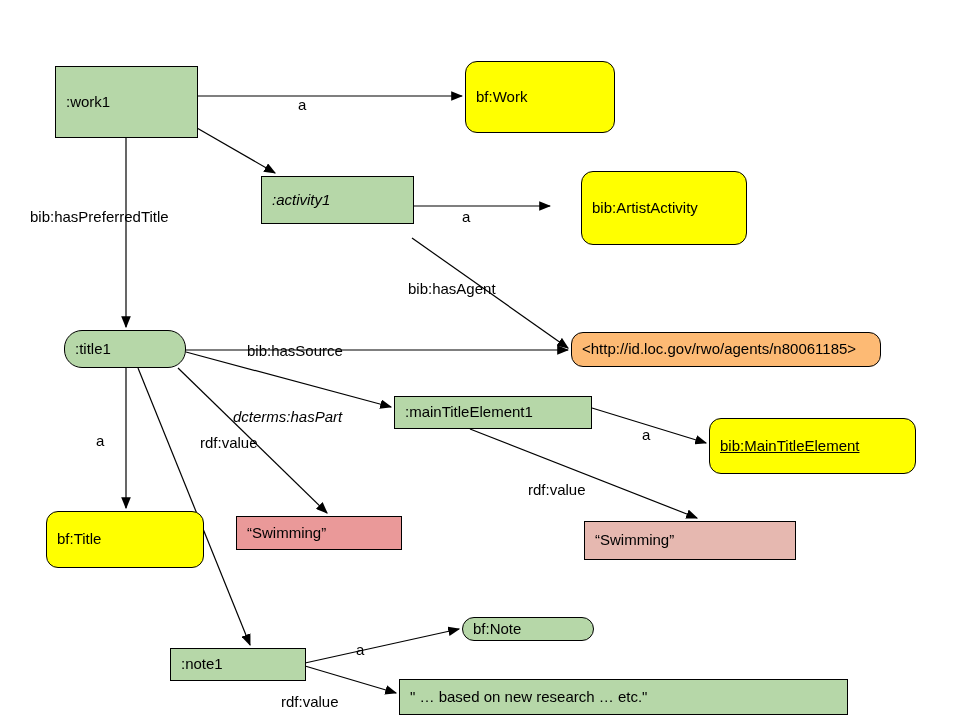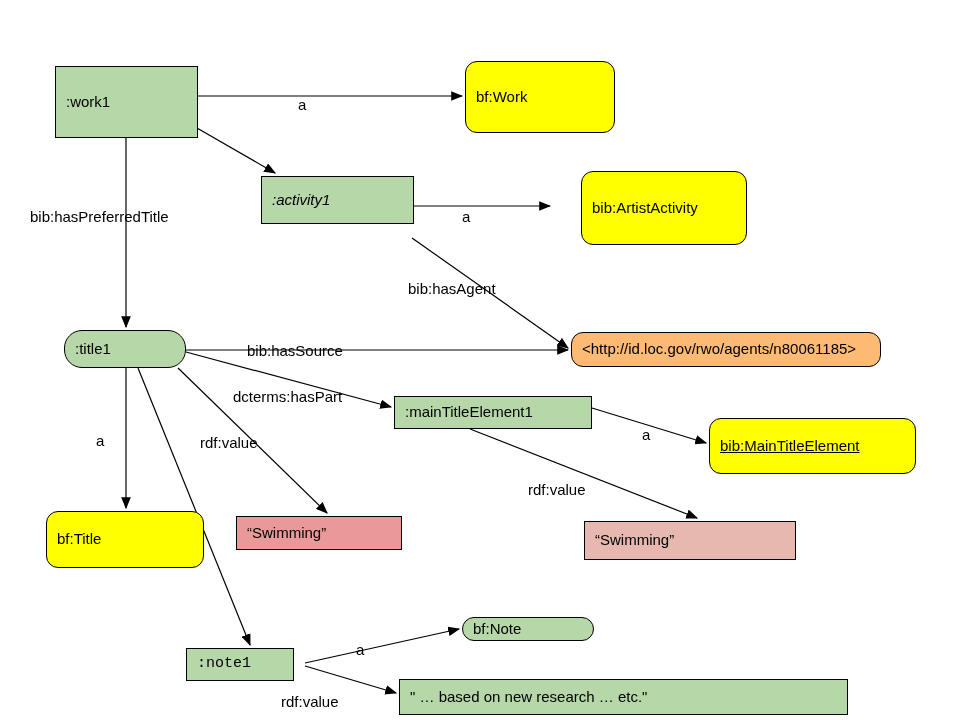--- a/index.html
+++ b/index.html
@@ -87,31 +87,31 @@
       <div class="node shape-round fill-yellow" style="left: 465px; top: 61px; width: 150px; height: 72px;">bf:Work</div>
       <div class="node shape-rect fill-green" style="left: 261px; top: 176px; width: 153px; height: 48px; font-style: italic;">:activity1</div>
       <div class="node shape-round fill-yellow" style="left: 553px; top: 171px; width: 166px; height: 74px; margin-left: 28px;">bib:ArtistActivity</div>
       <div class="node shape-rect fill-green" style="left: 64px; top: 330px; width: 122px; height: 38px; border-radius: 18px;">:title1</div>
       <div class="node shape-round fill-blue" style="left: 571px; top: 332px; width: 310px; height: 35px;">&lt;http://id.loc.gov/rwo/agents/n80061185&gt;</div>
       <div class="node shape-rect fill-green" style="left: 394px; top: 396px; width: 198px; height: 33px;">:mainTitleElement1</div>
       <div class="node shape-round fill-yellow" style="left: 709px; top: 418px; width: 207px; height: 56px; text-decoration: underline;">bib:MainTitleElement</div>
       <div class="node shape-round fill-yellow" style="left: 46px; top: 511px; width: 158px; height: 57px;">bf:Title</div>
       <div class="node shape-rect fill-pink" style="left: 236px; top: 516px; width: 166px; height: 34px;">“Swimming”</div>
       <div class="node shape-rect fill-pink2" style="left: 584px; top: 521px; width: 212px; height: 39px;">“Swimming”</div>
-      <div class="node shape-rect fill-green" style="left: 186px; top: 648px; width: 108px; height: 33px; font-family: Liberation Mono, monospace;">:note1</div>
+      <div class="node shape-rect fill-green" style="left: 170px; top: 648px; width: 136px; height: 33px;">:note1</div>
       <div class="node shape-round fill-green" style="left: 462px; top: 617px; width: 132px; height: 24px;">bf:Note</div>
       <div class="node shape-rect fill-green" style="left: 399px; top: 679px; width: 449px; height: 36px;">" … based on new research … etc."</div>
     </div>
   <div id="labels-layer">
       <div class="edge-label" style="left: 298px; top: 96px;">a</div>
       <div class="edge-label" style="left: 30px; top: 208px; text-align: center;">bib:hasPreferredTitle</div>
       <div class="edge-label" style="left: 462px; top: 208px;">a</div>
       <div class="edge-label" style="left: 408px; top: 280px;">bib:hasAgent</div>
       <div class="edge-label" style="left: 247px; top: 342px;">bib:hasSource</div>
-      <div class="edge-label" style="left: 233px; top: 388px;">dcterms:hasPart</div>
+      <div class="edge-label" style="left: 233px; top: 408px; font-style: italic;">dcterms:hasPart</div>
       <div class="edge-label" style="left: 96px; top: 432px;">a</div>
       <div class="edge-label" style="left: 200px; top: 434px;">rdf:value</div>
       <div class="edge-label" style="left: 642px; top: 426px;">a</div>
       <div class="edge-label" style="left: 528px; top: 481px;">rdf:value</div>
       <div class="edge-label" style="left: 356px; top: 641px;">a</div>
       <div class="edge-label" style="left: 281px; top: 693px;">rdf:value</div>
     </div>
 
 </div>
 

